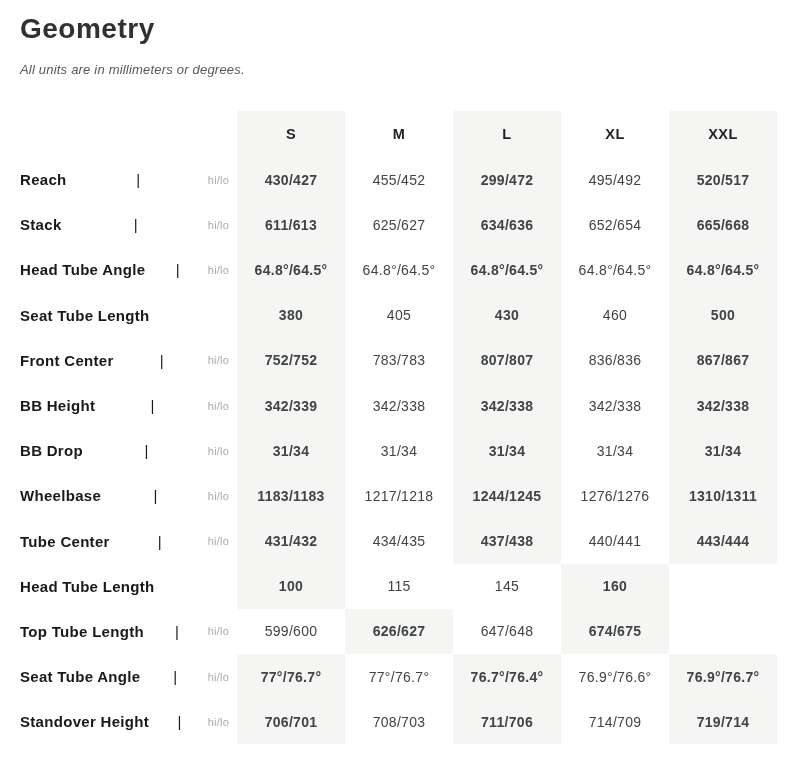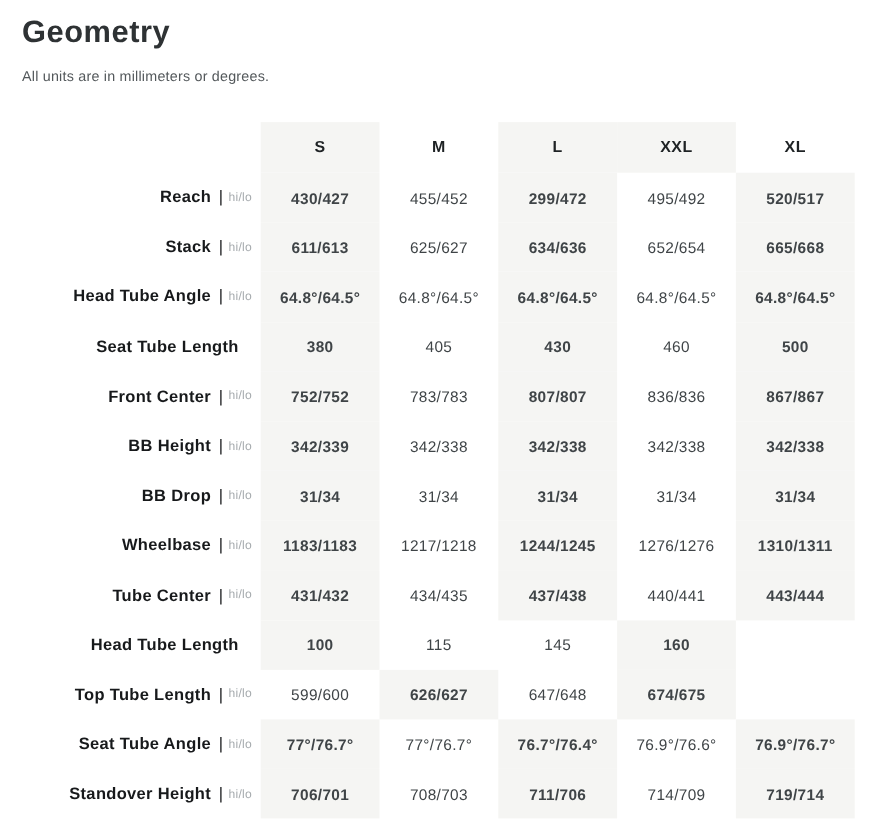--- a/index.html
+++ b/index.html
@@ -15,34 +15,35 @@
   h1.title {
     font-size: 28px;
     font-weight: 700;
     color: #2e3234;
     letter-spacing: 0.5px;
     line-height: 38px;
   }
   p.subtitle {
     margin-top: 14px;
     font-size: 13px;
+    font-style: italic;
     color: #53585b;
     letter-spacing: 0.2px;
   }
   .geo-table { margin-top: 34px; width: 757px; }
   .trow {
     display: grid;
     grid-template-columns: 217px repeat(5, 108px);
     height: 45.2px;
     align-items: center;
   }
   .trow.thead { height: 46px; }
   .cell { height: 100%; display: flex; align-items: center; }
   .labelcell {
-    justify-content: flex-end;
+    justify-content: space-between;
     font-size: 15px;
     color: #17191b;
     padding-right: 8px;
     white-space: nowrap;
   }
   .labelcell .lbl { font-weight: 700; letter-spacing: 0.3px; }
   .labelcell .sep { margin: 0 5px 0 7px; font-weight: 400; color: #17191b; }
   .labelcell .hilo { font-size: 11px; color: #a6abae; letter-spacing: 0.2px; }
   .valcell {
     justify-content: center;
@@ -60,22 +61,22 @@
   <h1 class="title">Geometry</h1>
   <p class="subtitle">All units are in millimeters or degrees.</p>
 
   <div class="geo-table">
 
     <div class="trow thead">
       <div class="cell labelcell"></div>
       <div class="cell valcell hdr shade">S</div>
       <div class="cell valcell hdr">M</div>
       <div class="cell valcell hdr shade">L</div>
+      <div class="cell valcell hdr">XL</div>
       <div class="cell valcell hdr shade">XXL</div>
-      <div class="cell valcell hdr">XL</div>
     </div>
 
     <div class="trow">
       <div class="cell labelcell">
         <span class="lbl">Reach</span>
         <span class="sep">|</span>
         <span class="hilo">hi/lo</span>
       </div>
       <div class="cell valcell shade">430/427</div>
       <div class="cell valcell">455/452</div>

